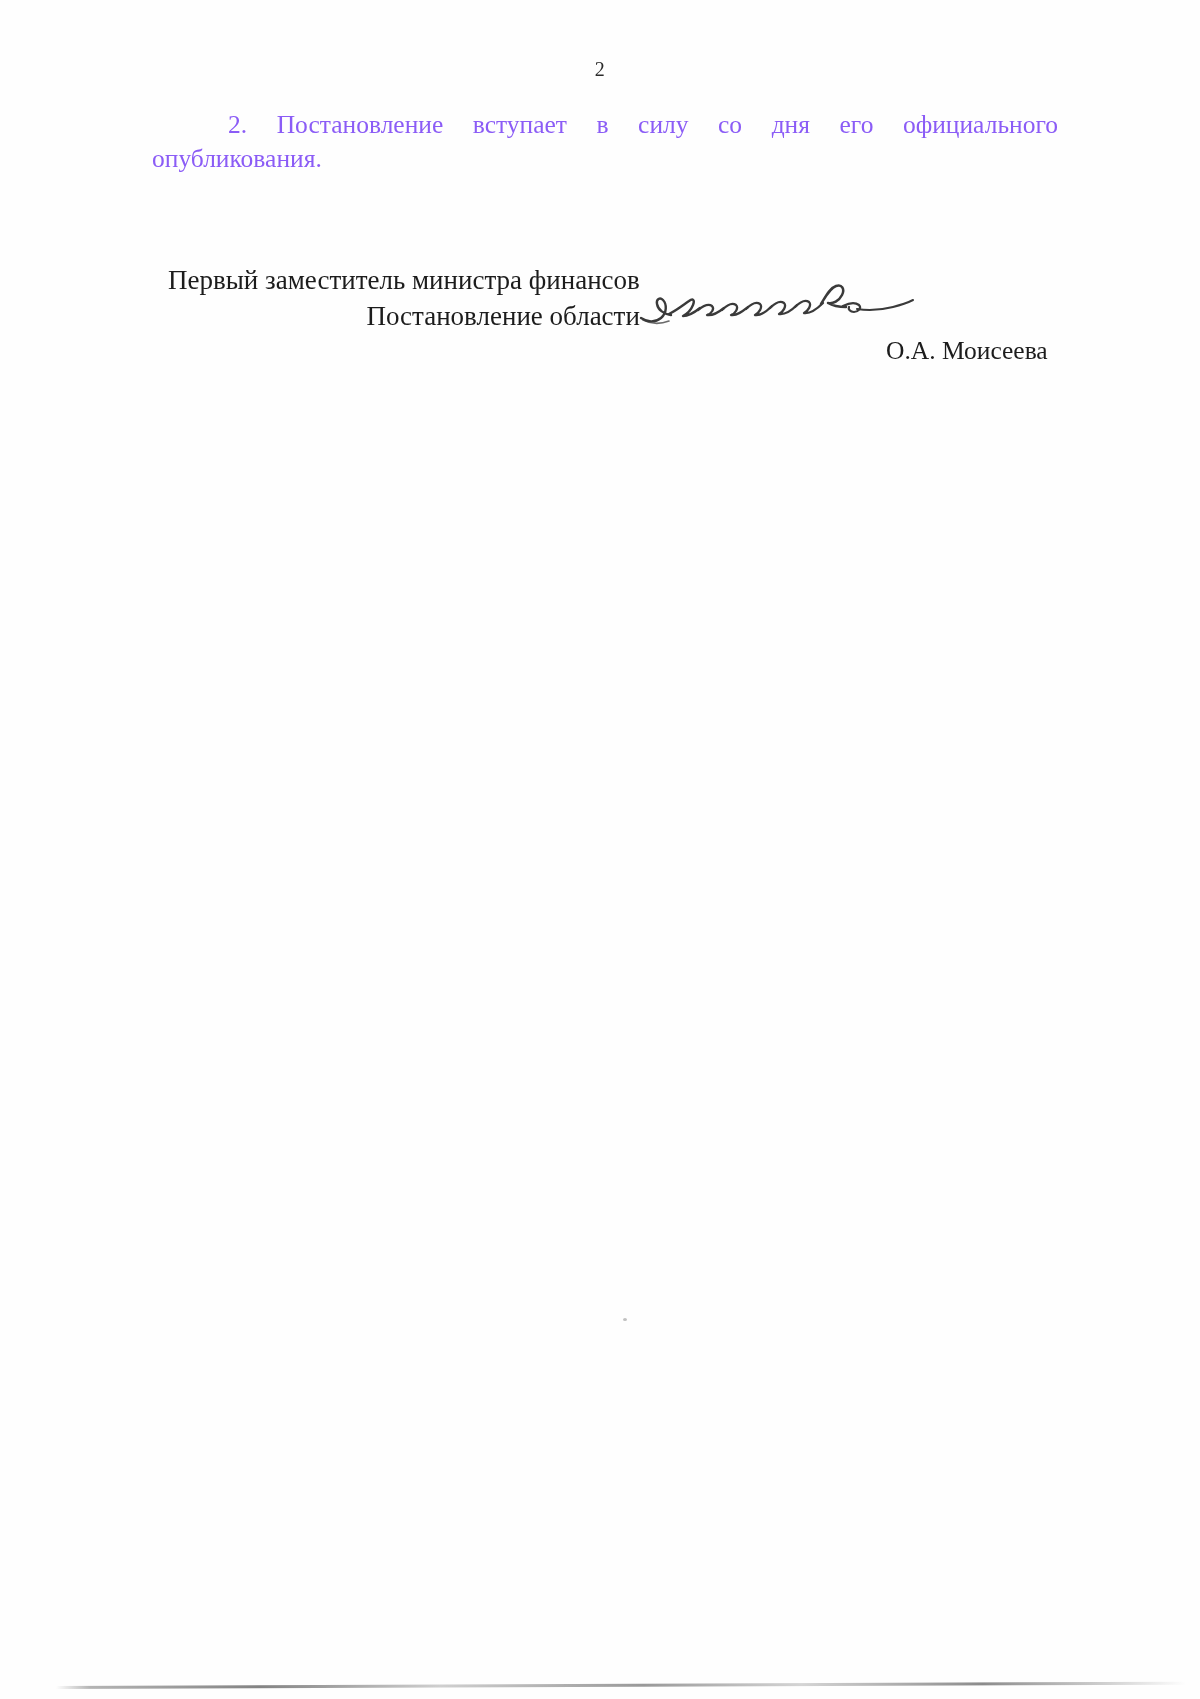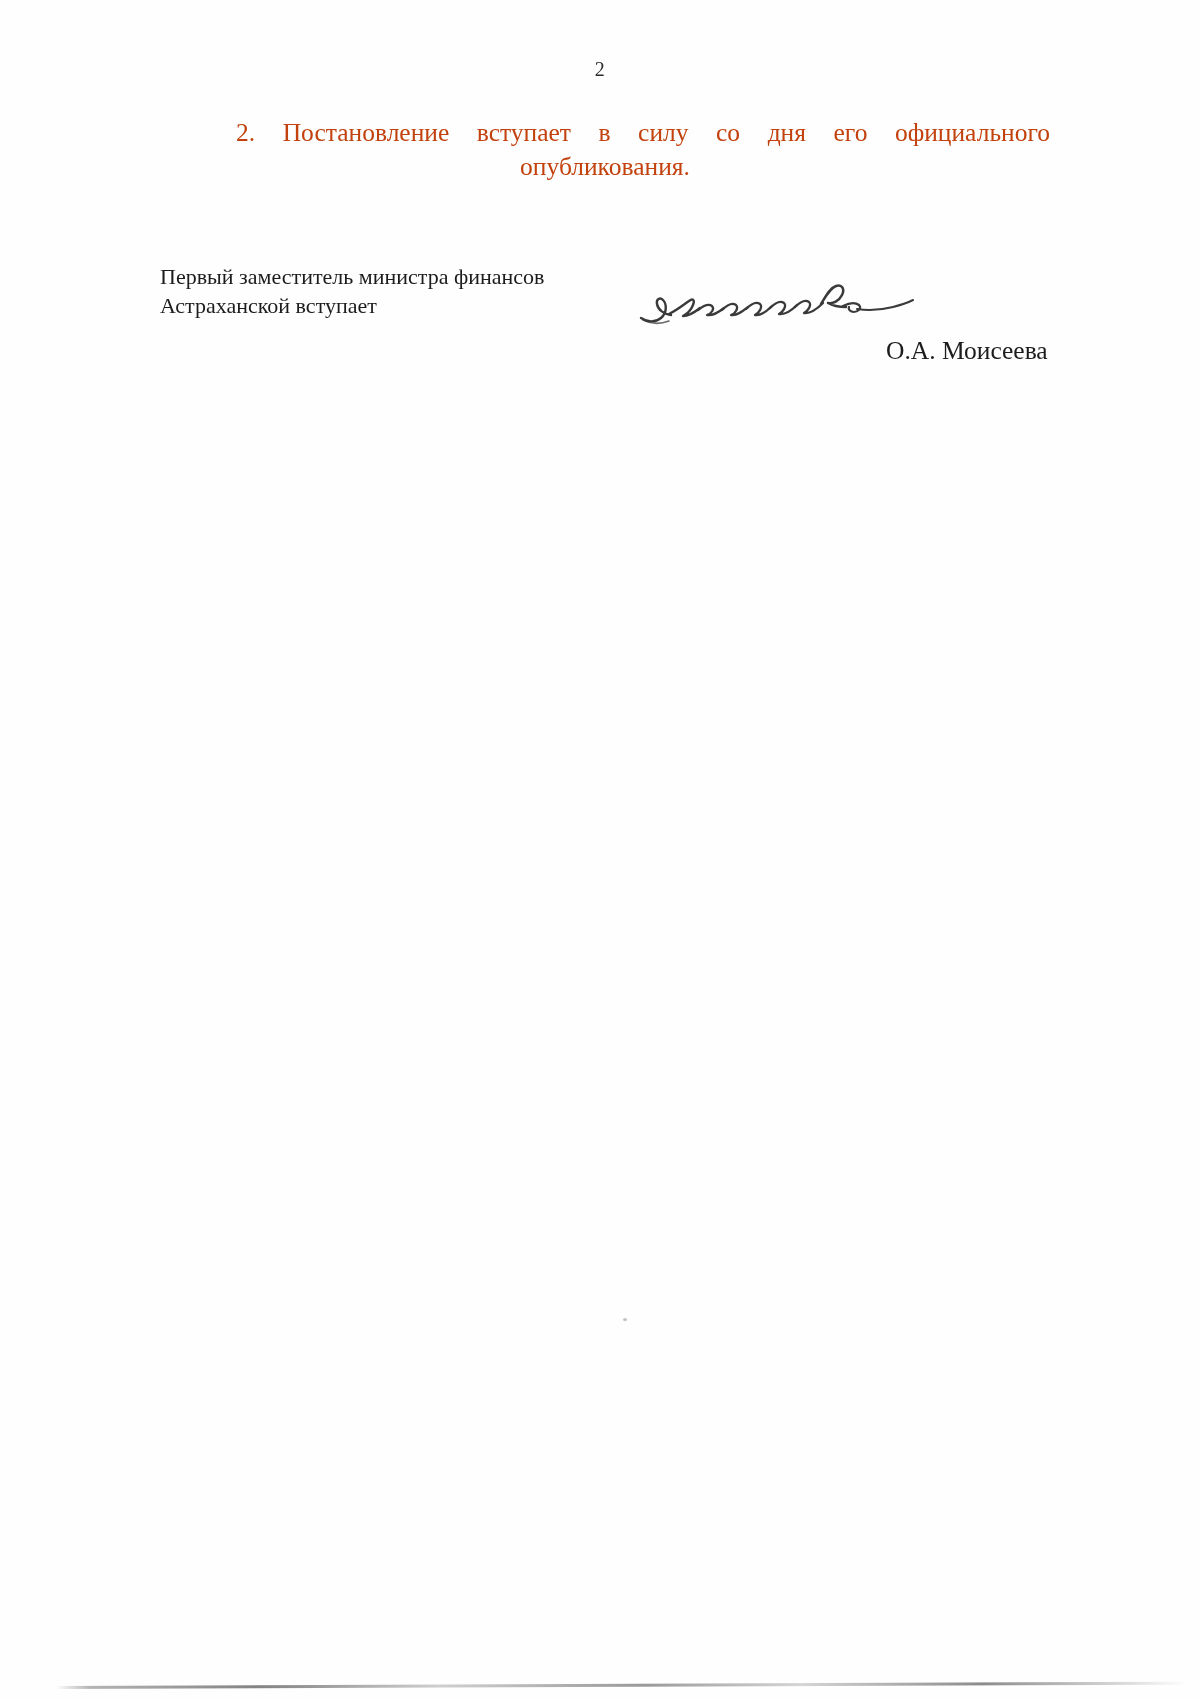--- a/index.html
+++ b/index.html
@@ -35,58 +35,59 @@
   }
 
   
   .body-block {
     position: absolute;
     top: 108px;
     left: 152px;
     width: 906px;
   }
   .para {
-    margin: 8px;
+    margin: 0;
     font-size: 25.5px;
     line-height: 1.33;
     text-align: justify;
     text-indent: 76px;
-    color: #c2410c;
+    color: #8b5cf6;
     word-spacing: 0.5px;
   }
   
   .para .line1 {
     display: block;
     text-indent: 76px;
     text-align: justify;
     text-align-last: justify;
     word-spacing: 1px;
   }
   .para .line2 {
     display: block;
     text-indent: 0;
-    text-align: center;
+    text-align: left;
   }
 
   
   .sig-block {
     position: absolute;
     top: 262px;
     left: 152px;
     width: 906px;
     height: 80px;
   }
   .sig-title {
     position: absolute;
     top: 0;
-    left: 8px;
-    font-size: 22px;
+    left: 16px;
+    font-size: 27px;
     line-height: 1.34;
     color: #1c1c1c;
     white-space: nowrap;
+    text-align: right;
   }
   .sig-title span { display: block; }
 
   .signature-mark {
     position: absolute;
     top: 14px;
     left: 485px;
     width: 280px;
     height: 52px;
   }
@@ -149,21 +150,21 @@
     <p class="para">
       <span class="line1">2. Постановление вступает в силу со дня его официального</span>
       <span class="line2">опубликования.</span>
     </p>
   </div>
 
   <div class="sig-block">
 
     <div class="sig-title">
       <span>Первый заместитель министра финансов</span>
-      <span>Астраханской вступает</span>
+      <span>Постановление области</span>
     </div>
 
     <div class="signature-mark">
       <svg viewBox="0 0 280 52" xmlns="http://www.w3.org/2000/svg" fill="none" stroke="#3a3a3a" stroke-linecap="round" stroke-linejoin="round">
         <path d="M4 42 C10 46 18 47 24 42 C30 37 30 28 26 24 C23 21 19 23 20 28 C21 34 27 38 34 39" stroke-width="2.4"></path>
         <path d="M32 38 C40 34 46 29 52 25 C56 22 58 24 56 29 C54 34 50 38 46 40 C52 40 58 36 63 32" stroke-width="2.4"></path>
         <path d="M61 34 C66 30 71 27 75 30 C78 33 74 38 70 39 C76 40 82 36 87 32" stroke-width="2.3"></path>
         <path d="M85 34 C90 29 95 26 99 29 C102 32 98 38 94 39 C100 40 106 35 111 31" stroke-width="2.3"></path>
         <path d="M109 33 C114 28 119 25 123 28 C126 31 122 37 118 39 C124 40 130 35 135 30" stroke-width="2.3"></path>
         <path d="M133 32 C138 27 143 24 147 27 C150 30 146 36 142 38 C149 39 155 34 160 29" stroke-width="2.3"></path>

